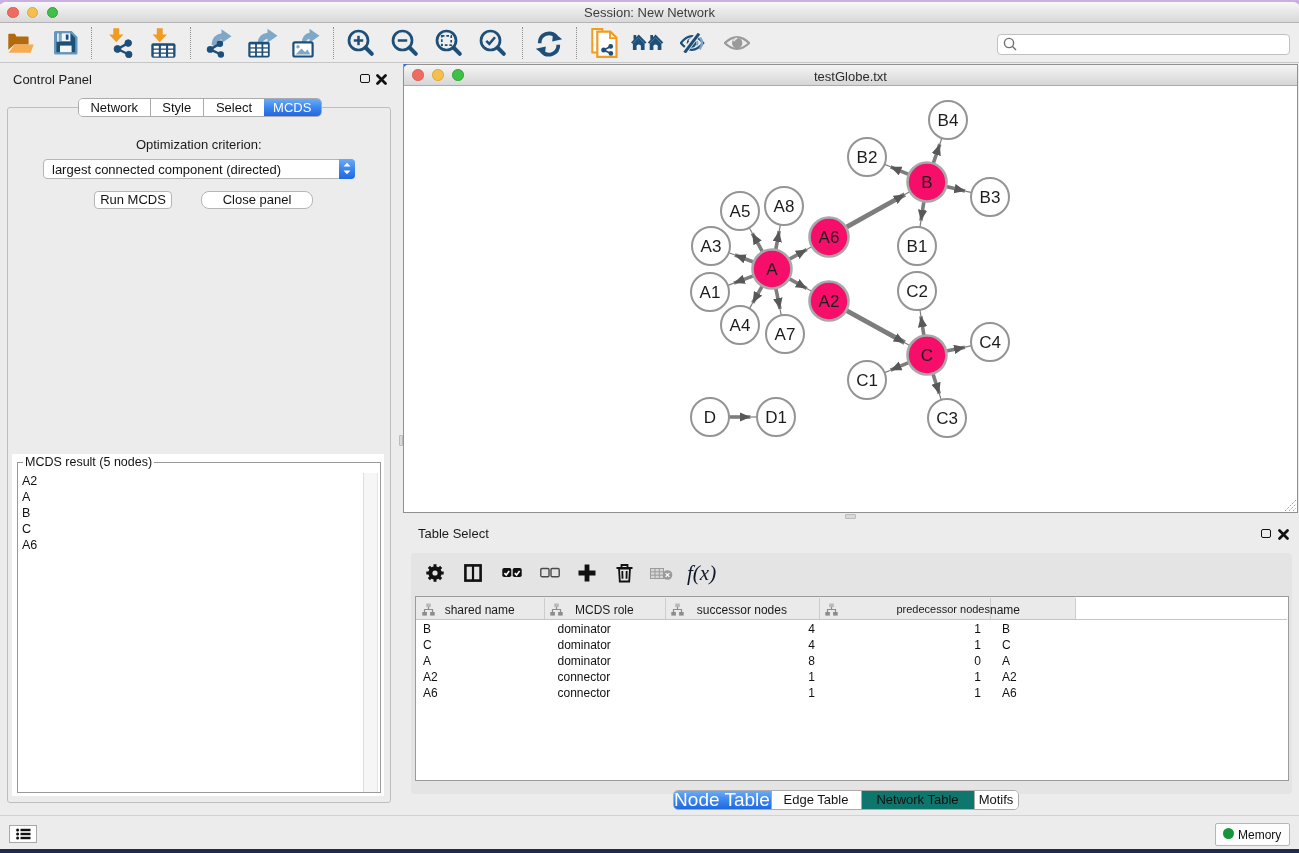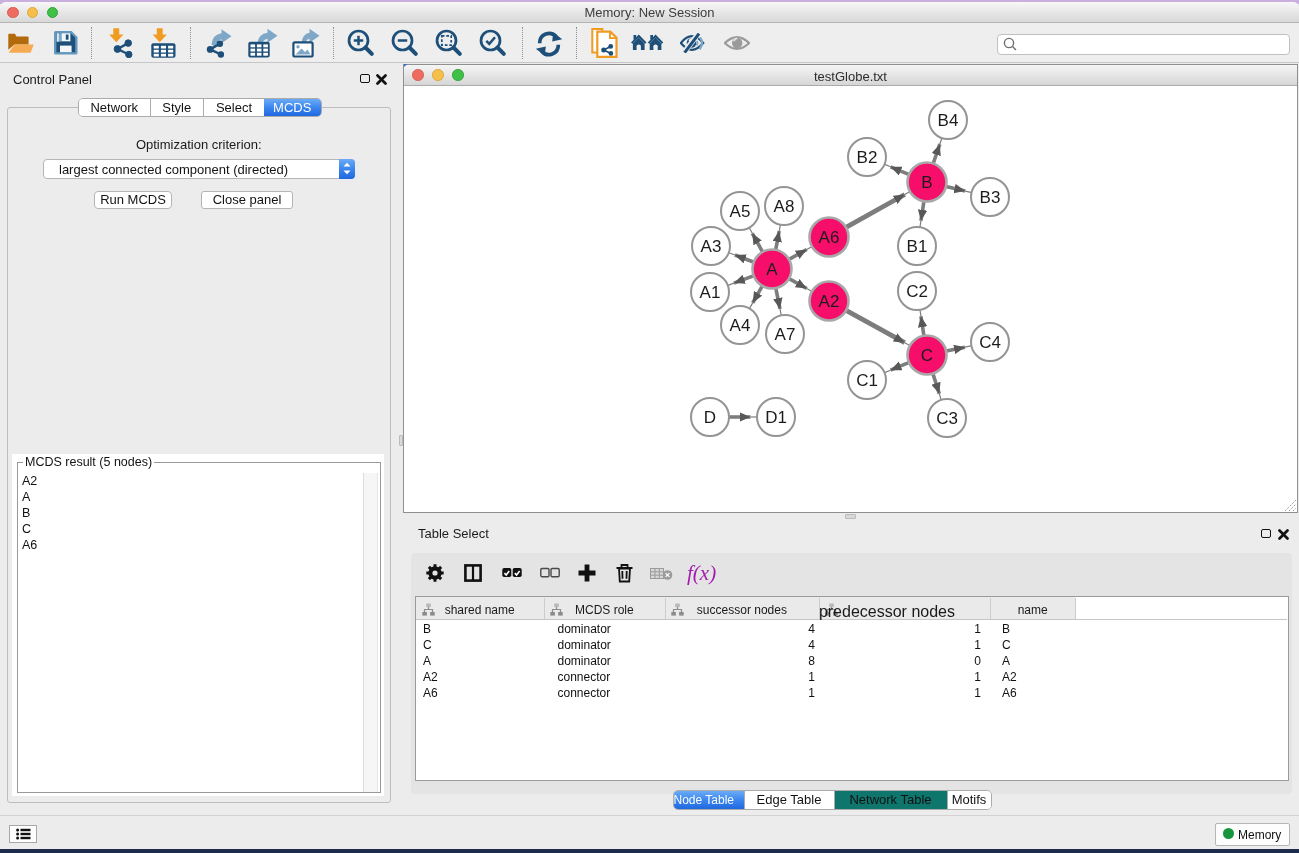--- a/index.html
+++ b/index.html
@@ -9,21 +9,21 @@
 svg{display:block}
 </style></head><body>
 <div style="position:relative;width:1299px;height:853px">
 <div class="abs" style="left:0;top:0;width:1299px;height:4px;background:#c9b0df"></div>
 <div class="abs" style="left:0;top:2px;width:1299px;height:847px;background:#ececec;border-radius:6px 6px 0 0"></div>
 <div class="abs" style="left:0;top:849px;width:1299px;height:4px;background:#1d2b4d"></div>
 <div class="abs" style="left:0;top:2px;width:1299px;height:20.5px;background:linear-gradient(180deg,#f7f7f7,#d8d8d8);border-bottom:1px solid #b4b4b4;border-radius:6px 6px 0 0"></div>
 <div class="abs" style="left:7.4px;top:6.7px;width:11.2px;height:11.2px;border-radius:50%;background:#ee6b60;border:0.5px solid #d95f53"></div>
 <div class="abs" style="left:26.9px;top:6.7px;width:11.2px;height:11.2px;border-radius:50%;background:#f5bf4e;border:0.5px solid #dfa633"></div>
 <div class="abs" style="left:46.9px;top:6.7px;width:11.2px;height:11.2px;border-radius:50%;background:#3fc047;border:0.5px solid #2fa337"></div>
-<div class="abs" style="left:0;top:5px;width:1299px;text-align:center;font-size:13px;color:#3c3c3c">Memory: New Session</div>
+<div class="abs" style="left:0;top:5px;width:1299px;text-align:center;font-size:13px;color:#3c3c3c">Session: New Network</div>
 <div class="abs" style="left:0;top:23px;width:1299px;height:40px;background:#eeeeee;border-bottom:1px solid #c6c6c6"></div>
 <svg class="abs" style="left:8px;top:32.5px" width="27" height="21" viewBox="0 0 27 21">
 <path d="M0.3 16.7 L0.3 1.6 Q0.3 0.7 1.2 0.7 L6.9 0.7 L8.5 3.4 L19.7 3.4 Q20.6 3.4 20.6 4.3 L20.6 11.5 L6.5 11.5 Z" fill="#b26a0c"></path>
 <path d="M6.5 11.5 L25.8 11.5 L22.6 19.7 L0.6 19.7 Z" fill="#f6ab52"></path>
 </svg>
     <svg class="abs" style="left:54px;top:31.2px" width="23.5" height="23.5" viewBox="0 0 23.5 23.5">
 <path d="M1.6 0 L17.6 0 L23.5 5.9 L23.5 21.9 Q23.5 23.5 21.9 23.5 L1.6 23.5 Q0 23.5 0 21.9 L0 1.6 Q0 0 1.6 0 Z" fill="#6598bf"></path>
 <path d="M2.4 2.3 L16.8 2.3 L21.2 6.7 L21.2 21.2 L2.4 21.2 Z" fill="#1d4f79"></path>
 <rect x="2.4" y="2.3" width="14.4" height="8.3" fill="#7ca9c9"></rect>
 <rect x="3.2" y="2.3" width="1.5" height="8.3" fill="#f2f6f9"></rect>
@@ -183,33 +183,33 @@
         <span class="tz">Style</span>
       </div>
 <div style="width:60px;text-align:center;font-size:13px;line-height:17.5px;color:#111;background:#fff">
         <span class="tz">Select</span>
       </div>
 <div class="blue" style="width:56.5px;text-align:center;font-size:13px;line-height:17.5px">
         <span class="tz">MCDS</span>
       </div>
 </div>
 
-<div class="abs" style="left:43px;top:158.5px;width:311.5px;height:20.5px;background:#fff;border:1px solid #b5b5b5;border-radius:4px;font-size:13px;line-height:19px;color:#111;padding-left:15px">
+<div class="abs" style="left:43px;top:158.5px;width:311.5px;height:20.5px;background:#fff;border:1px solid #b5b5b5;border-radius:4px;font-size:13px;line-height:19px;color:#111;padding-left:8px">
       <span class="tz">largest connected component (directed)</span>
     </div>
 <div class="abs blue" style="left:338.5px;top:158.5px;width:16px;height:20.5px;border-radius:0 4px 4px 0"></div>
 <svg class="abs" style="left:340.5px;top:161px" width="12" height="15" viewBox="0 0 12 15">
 <path d="M2.5 5.5 L6 1.8 L9.5 5.5 Z" fill="#fff"></path>
       <path d="M2.5 9.5 L6 13.2 L9.5 9.5 Z" fill="#fff"></path>
 </svg>
 
 <div class="abs" style="left:94px;top:191px;width:78px;height:17.5px;background:#fff;border:1px solid #b5b5b5;border-radius:4px;font-size:13px;line-height:15.5px;text-align:center;color:#111">
       <span class="tz">Run MCDS</span>
     </div>
-<div class="abs" style="left:201px;top:191px;width:92px;height:17.5px;background:#fff;border:1px solid #b5b5b5;border-radius:3px;font-size:13px;line-height:15.5px;text-align:center;color:#111">
+<div class="abs" style="left:201px;top:191px;width:112px;height:17.5px;background:#fff;border:1px solid #b5b5b5;border-radius:8px;font-size:13px;line-height:15.5px;text-align:center;color:#111">
       <span class="tz">Close panel</span>
     </div>
 
 <div class="abs" style="left:12px;top:454px;width:372px;height:342px;background:#fff"></div>
 <div class="abs" style="left:17px;top:462px;width:364px;height:331px;border:1px solid #999;background:#fff"></div>
 <div class="abs" style="left:363px;top:472.5px;width:14.5px;height:319px;background:#f6f6f6;border-left:1px solid #ddd;border-right:1px solid #e6e6e6"></div>
 <div class="abs" style="left:23px;top:455px;font-size:12.5px;color:#111;background:#fff;padding:0 2px">
       <span class="tz">MCDS result (5 nodes)</span>
     </div>
 <div class="abs" style="left:22px;top:473px;font-size:12.5px;color:#111;line-height:16.1px">A2<br>A<br>B<br>C<br>A6</div>
@@ -360,21 +360,21 @@
 <g stroke="#9b9b9b" fill="#d7d7d7" stroke-width="1">
         <rect x="0.5" y="1.5" width="13" height="10"></rect>
 <line x1="0.5" y1="4.8" x2="13.5" y2="4.8"></line>
         <line x1="0.5" y1="8.2" x2="13.5" y2="8.2"></line>
 <line x1="5" y1="1.5" x2="5" y2="11.5"></line>
         <line x1="9.3" y1="1.5" x2="9.3" y2="11.5"></line>
       </g>
 <circle cx="17.5" cy="8" r="4.8" fill="#9b9b9b"></circle>
 <path d="M15.6 6.1 L19.4 9.9 M19.4 6.1 L15.6 9.9" stroke="#fff" stroke-width="1.3"></path>
 </svg>
-<div class="abs" style="left:687px;top:561px;font-family:'Liberation Serif',serif;font-style:italic;font-size:21px;color:#a21caf">f(x)</div>
+<div class="abs" style="left:687px;top:561px;font-family:'Liberation Serif',serif;font-style:italic;font-size:21px;color:#0f172a">f(x)</div>
 
 <div class="abs" style="left:414.5px;top:596px;width:874px;height:185px;background:#fff;border:1px solid #9b9b9b"></div>
 <div class="abs" style="left:415.5px;top:597px;width:659.9px;height:23px;background:#eaeaea;border-bottom:1px solid #c6c6c6"></div>
     <div class="abs" style="left:1075.4px;top:597px;width:212px;height:23px;background:#fff;border-bottom:1px solid #c6c6c6"></div>
     <svg class="abs" style="left:421.5px;top:602.5px" width="13" height="13" viewBox="0 0 13 13">
 <rect x="4.2" y="0.5" width="4.6" height="3.6" fill="#b9b9b9"></rect>
 <path d="M6.5 4 L6.5 6.5 M2.5 9 L2.5 6.5 L10.5 6.5 L10.5 9" fill="none" stroke="#8c8c8c" stroke-width="1.2"></path>
 <rect x="0.3" y="9" width="4.6" height="3.6" fill="#8c8c8c"></rect>
       <rect x="8.1" y="9" width="4.6" height="3.6" fill="#8c8c8c"></rect>
 </svg>
@@ -395,23 +395,23 @@
       <rect x="8.1" y="9" width="4.6" height="3.6" fill="#8c8c8c"></rect>
 </svg>
     <div class="abs" style="left:664.9px;top:603px;width:154.0px;text-align:center;font-size:12px;color:#1a1a1a">successor nodes</div>
     <div class="abs" style="left:818.9px;top:598px;width:0;height:21px;border-left:1px solid #cdcdcd"></div>
     <svg class="abs" style="left:824.9px;top:602.5px" width="13" height="13" viewBox="0 0 13 13">
 <rect x="4.2" y="0.5" width="4.6" height="3.6" fill="#b9b9b9"></rect>
 <path d="M6.5 4 L6.5 6.5 M2.5 9 L2.5 6.5 L10.5 6.5 L10.5 9" fill="none" stroke="#8c8c8c" stroke-width="1.2"></path>
 <rect x="0.3" y="9" width="4.6" height="3.6" fill="#8c8c8c"></rect>
       <rect x="8.1" y="9" width="4.6" height="3.6" fill="#8c8c8c"></rect>
 </svg>
-    <div class="abs" style="left:818.9px;top:603px;width:171.1px;text-align:left;font-size:16px;color:#1a1a1a">predecessor nodes</div>
+    <div class="abs" style="left:818.9px;top:603px;width:171.1px;text-align:right;font-size:11px;color:#1a1a1a">predecessor nodes</div>
     <div class="abs" style="left:990.0px;top:598px;width:0;height:21px;border-left:1px solid #cdcdcd"></div>
-    <div class="abs" style="left:990.0px;top:603px;width:85.4px;text-align:center;font-size:12px;color:#1a1a1a">name</div>
+    <div class="abs" style="left:990.0px;top:603px;width:85.4px;font-size:12px;color:#1a1a1a">name</div>
     <div class="abs" style="left:1075.4px;top:598px;width:0;height:21px;border-left:1px solid #cdcdcd"></div>
     <div class="abs" style="left:423px;top:621.5px;font-size:12px;color:#111">B</div>
     <div class="abs" style="left:557.5px;top:621.5px;font-size:12px;color:#111">dominator</div>
     <div class="abs" style="left:715px;top:621.5px;width:100px;text-align:right;font-size:12px;color:#111">4</div>
     <div class="abs" style="left:881px;top:621.5px;width:100px;text-align:right;font-size:12px;color:#111">1</div>
     <div class="abs" style="left:1002px;top:621.5px;font-size:12px;color:#111">B</div>
     <div class="abs" style="left:423px;top:637.5px;font-size:12px;color:#111">C</div>
     <div class="abs" style="left:557.5px;top:637.5px;font-size:12px;color:#111">dominator</div>
     <div class="abs" style="left:715px;top:637.5px;width:100px;text-align:right;font-size:12px;color:#111">4</div>
     <div class="abs" style="left:881px;top:637.5px;width:100px;text-align:right;font-size:12px;color:#111">1</div>
@@ -425,21 +425,21 @@
     <div class="abs" style="left:557.5px;top:669.5px;font-size:12px;color:#111">connector</div>
     <div class="abs" style="left:715px;top:669.5px;width:100px;text-align:right;font-size:12px;color:#111">1</div>
     <div class="abs" style="left:881px;top:669.5px;width:100px;text-align:right;font-size:12px;color:#111">1</div>
     <div class="abs" style="left:1002px;top:669.5px;font-size:12px;color:#111">A2</div>
     <div class="abs" style="left:423px;top:685.5px;font-size:12px;color:#111">A6</div>
     <div class="abs" style="left:557.5px;top:685.5px;font-size:12px;color:#111">connector</div>
     <div class="abs" style="left:715px;top:685.5px;width:100px;text-align:right;font-size:12px;color:#111">1</div>
     <div class="abs" style="left:881px;top:685.5px;width:100px;text-align:right;font-size:12px;color:#111">1</div>
     <div class="abs" style="left:1002px;top:685.5px;font-size:12px;color:#111">A6</div>
 <div class="abs" style="left:672.5px;top:790px;height:19.5px;display:flex;border:1px solid #ababab;border-radius:5px;overflow:hidden">
-<div class="blue" style="width:70px;text-align:left;font-size:12px;line-height:18px">
+<div class="blue" style="width:97px;text-align:center;font-size:19px;line-height:18px">
         <span class="tz">Node Table</span>
       </div>
 <div style="width:90px;text-align:center;font-size:13px;line-height:18px;color:#111;border-left:1px solid #ababab;background:#fff">
         <span class="tz">Edge Table</span>
       </div>
 <div style="width:113px;text-align:center;font-size:13px;line-height:18px;color:#111;border-left:1px solid #ababab;background:#0f766e">
         <span class="tz">Network Table</span>
       </div>
 <div style="width:44px;text-align:center;font-size:13px;line-height:18px;color:#111;border-left:1px solid #ababab;background:#fff">
         <span class="tz">Motifs</span>

